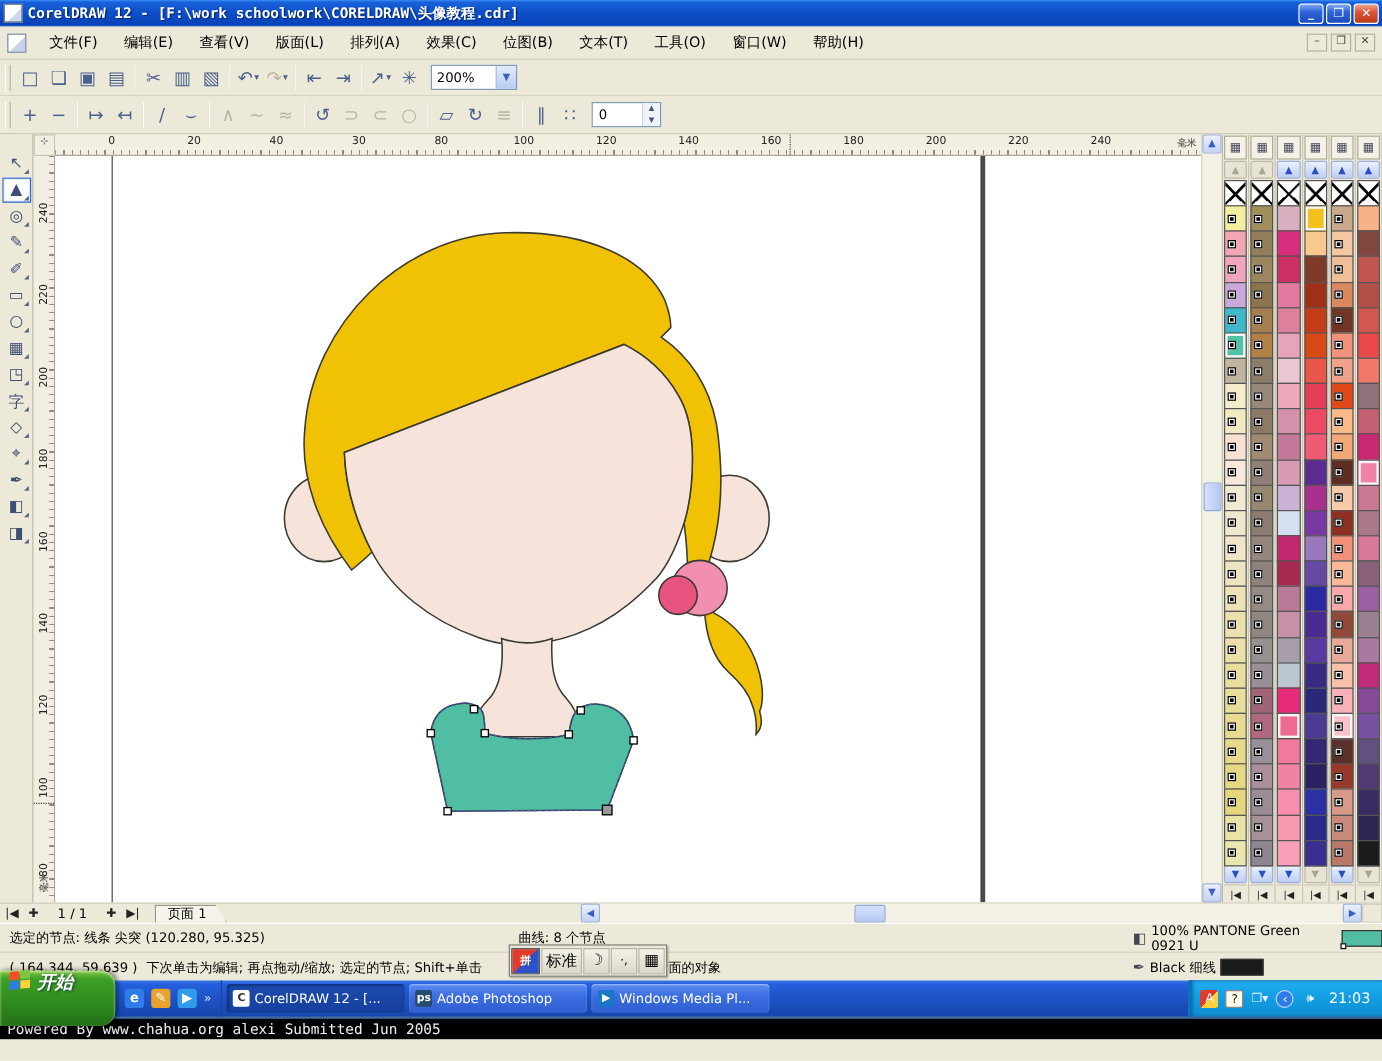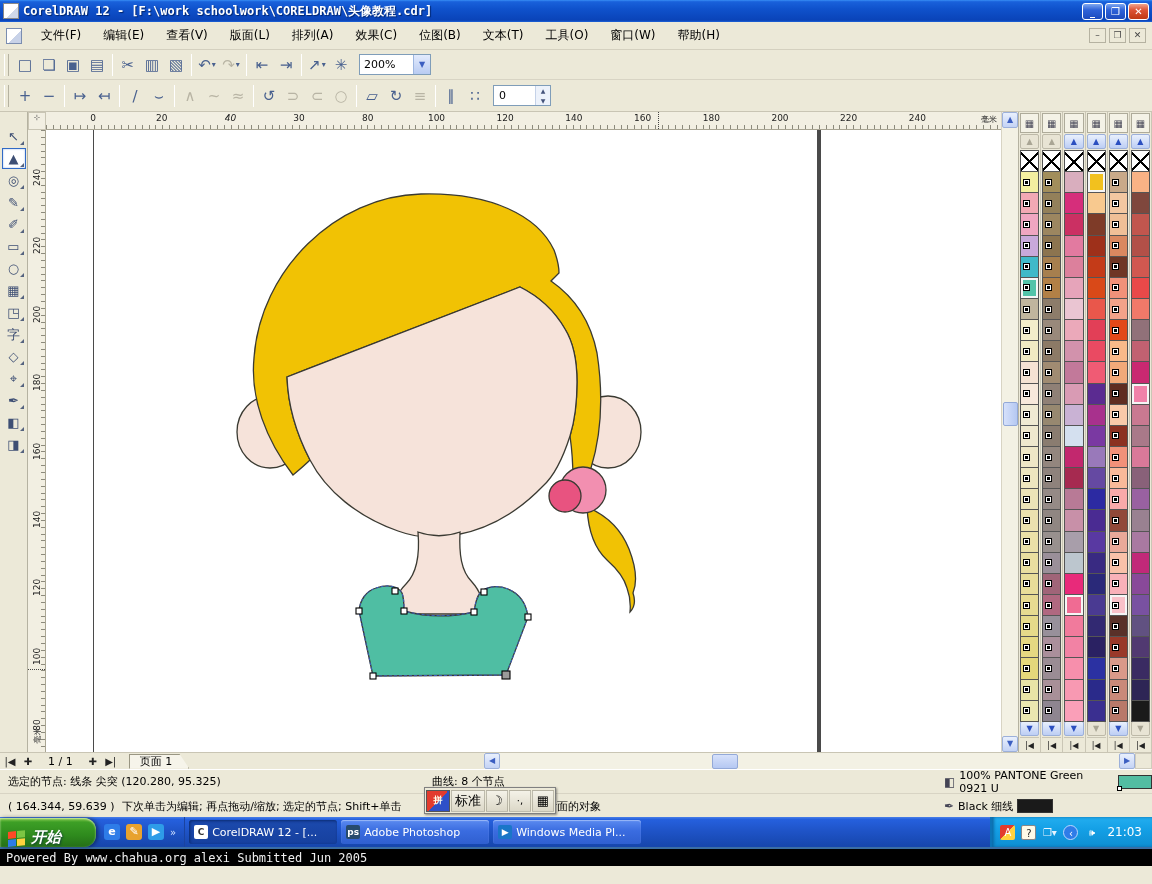--- a/index.html
+++ b/index.html
@@ -105,22 +105,22 @@
   .st-l2a { margin-left:8px; } .st-l2b { position:absolute; left:122px; } .st-l2c { position:absolute; left:546px; }
   .st-outline { position:absolute; left:944px; display:flex; align-items:center; gap:4px;}
   .bucket-icon,.pen-icon { font-size:12px; color:#445; }
   .ime-bar { position:absolute; left:424px; top:17px; height:27px; background:#ECE9D8; border:1px solid #808080; box-shadow:1px 1px 2px #0006;
     display:flex; align-items:center; padding:1px; gap:1px; z-index:5; }
   .ime-btn { height:22px; min-width:22px; border:1px solid #9b98889a; background:linear-gradient(180deg,#f4f2e8,#dcd8c8); display:flex; align-items:center; justify-content:center; font-size:13px; }
   .ime-logo { width:24px; height:22px; background:linear-gradient(135deg,#e23b2e 50%,#2e50c8 50%); color:#ffe; font-size:9px; font-weight:bold; display:flex; align-items:center; justify-content:center; border:1px solid #555;}
 
   
   .taskbar { height:30px; background:linear-gradient(180deg,#4A80E8 0%,#2560DE 8%,#1F54C8 45%,#1747AE 95%); display:flex; align-items:center; position:relative;}
-  .startbtn { height:29px; width:96px; background:linear-gradient(180deg,#7CC543 0%,#3D9F26 15%,#2E8A1D 60%,#256F18 100%);
-    border-radius:0 12px 12px 0; display:flex; align-items:flex-end; color:#fff; font-weight:bold; font-style:italic; font-size:15px;
+  .startbtn { height:46px; width:96px; background:linear-gradient(180deg,#7CC543 0%,#3D9F26 15%,#2E8A1D 60%,#256F18 100%);
+    border-radius:0 12px 12px 0; display:flex; align-items:flex-start; color:#fff; font-weight:bold; font-style:italic; font-size:15px;
     padding-left:8px; gap:5px; text-shadow:1px 1px 2px #143; box-shadow:inset 0 1px 2px #cfe8a8, 2px 0 4px #0007;}
   .winflag { width:18px; height:16px; display:grid; grid-template-columns:8px 8px; grid-template-rows:7px 7px; gap:1px; transform:skewY(-6deg);}
   .winflag i { display:block; } .winflag i:nth-child(1){background:#ff4a26;} .winflag i:nth-child(2){background:#7cc543;}
   .winflag i:nth-child(3){background:#2e7ce8;} .winflag i:nth-child(4){background:#ffd23e;}
   .qlaunch { display:flex; align-items:center; gap:6px; padding:0 8px; height:100%; border-right:1px solid #1a43a0; }
   .ql-icon { width:16px; height:16px; border-radius:3px; font-size:11px; line-height:16px; text-align:center; color:#fff; font-weight:bold;}
   .chevron2 { color:#cfe0ff; font-size:10px; }
   .task-btn { width:148px; height:24px; margin-left:4px; border-radius:3px; display:flex; align-items:center; gap:4px; padding:0 5px;
     background:linear-gradient(180deg,#5B8BF0,#3A6CE0 45%,#2F5FD0); box-shadow:inset 0 1px 1px #9ab8f8; color:#fff; font-size:11px; white-space:nowrap; overflow:hidden;}
   .task-btn.active { background:linear-gradient(180deg,#1C4AAE,#16409E); box-shadow:inset 1px 1px 3px #0a2a6e; }
@@ -265,21 +265,21 @@
         <span class="vlab" style="top: 590.2px;">80</span>
         <span class="vunit vlab" style="top: 600px;">毫米</span>
         <div class="vcursor" style="top: 539.022px;"></div>
       </div>
   </div>
 
   <div class="canvas-col">
     <div class="hruler" id="hruler">
         <span class="hlab" style="left: 47px;">0</span>
         <span class="hlab" style="left: 115.7px;">20</span>
-        <span class="hlab" style="left: 184.4px; font-style: italic;">40</span>
+        <span class="hlab" style="left: 184.4px;">40</span>
         <span class="hlab" style="left: 253.1px;">30</span>
         <span class="hlab" style="left: 321.8px;">80</span>
         <span class="hlab" style="left: 390.5px;">100</span>
         <span class="hlab" style="left: 459.2px;">120</span>
         <span class="hlab" style="left: 527.9px;">140</span>
         <span class="hlab" style="left: 596.6px;">160</span>
         <span class="hlab" style="left: 665.3px;">180</span>
         <span class="hlab" style="left: 734px;">200</span>
         <span class="hlab" style="left: 802.7px;">220</span>
         <span class="hlab" style="left: 871.4px;">240</span>

